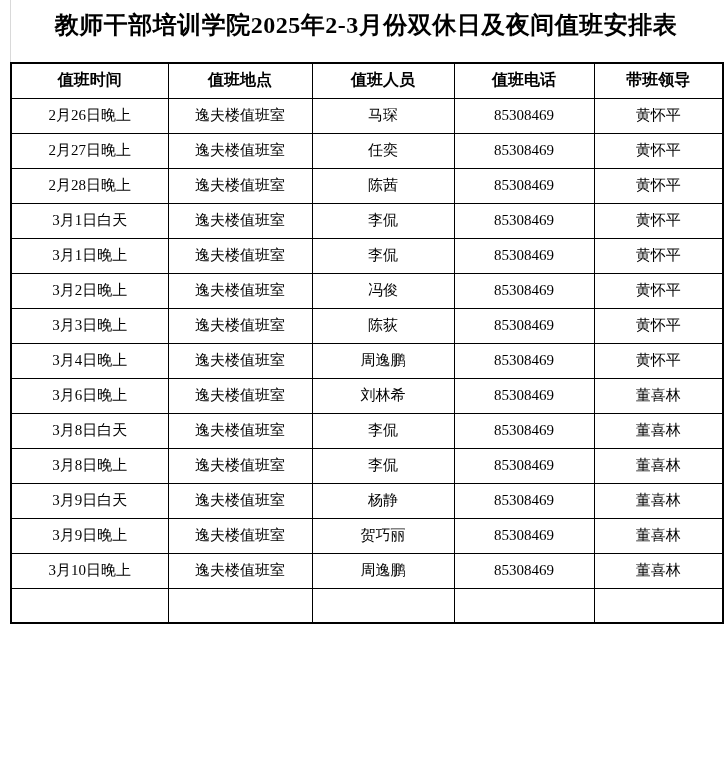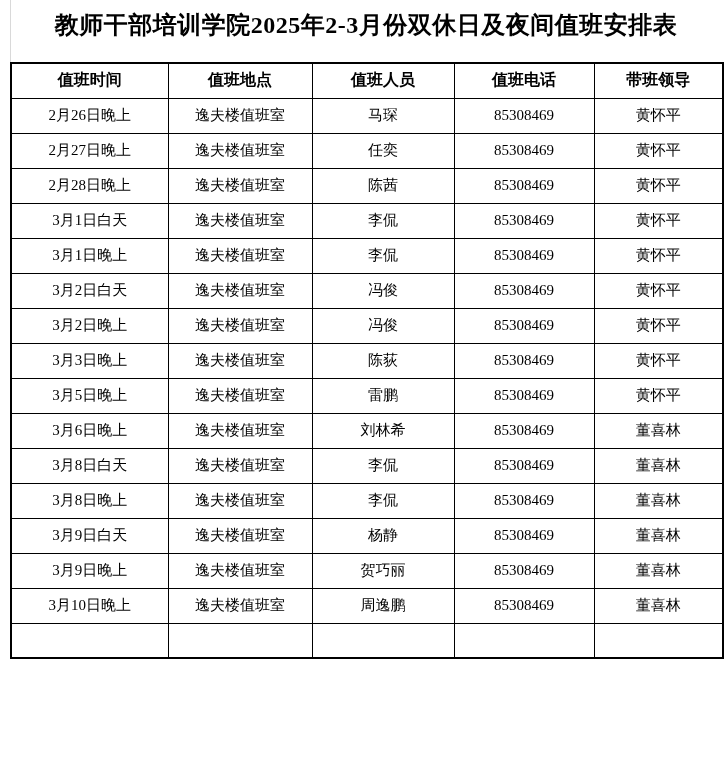--- a/index.html
+++ b/index.html
@@ -121,44 +121,37 @@
     <td>黄怀平</td>
   </tr>
         <tr>
     <td>3月1日晚上</td>
     <td>逸夫楼值班室</td>
     <td>李侃</td>
     <td>85308469</td>
     <td>黄怀平</td>
   </tr>
         <tr>
-    <td>3月2日白天</td>
+    <td>3月2日晚上</td>
     <td>逸夫楼值班室</td>
     <td>冯俊</td>
     <td>85308469</td>
     <td>黄怀平</td>
   </tr>
         <tr>
-    <td>3月2日晚上</td>
-    <td>逸夫楼值班室</td>
-    <td>冯俊</td>
-    <td>85308469</td>
-    <td>黄怀平</td>
-  </tr>
-        <tr>
     <td>3月3日晚上</td>
     <td>逸夫楼值班室</td>
     <td>陈荻</td>
     <td>85308469</td>
     <td>黄怀平</td>
   </tr>
         <tr>
-    <td>3月5日晚上</td>
-    <td>逸夫楼值班室</td>
-    <td>雷鹏</td>
+    <td>3月4日晚上</td>
+    <td>逸夫楼值班室</td>
+    <td>周逸鹏</td>
     <td>85308469</td>
     <td>黄怀平</td>
   </tr>
         <tr>
     <td>3月6日晚上</td>
     <td>逸夫楼值班室</td>
     <td>刘林希</td>
     <td>85308469</td>
     <td>董喜林</td>
   </tr>

